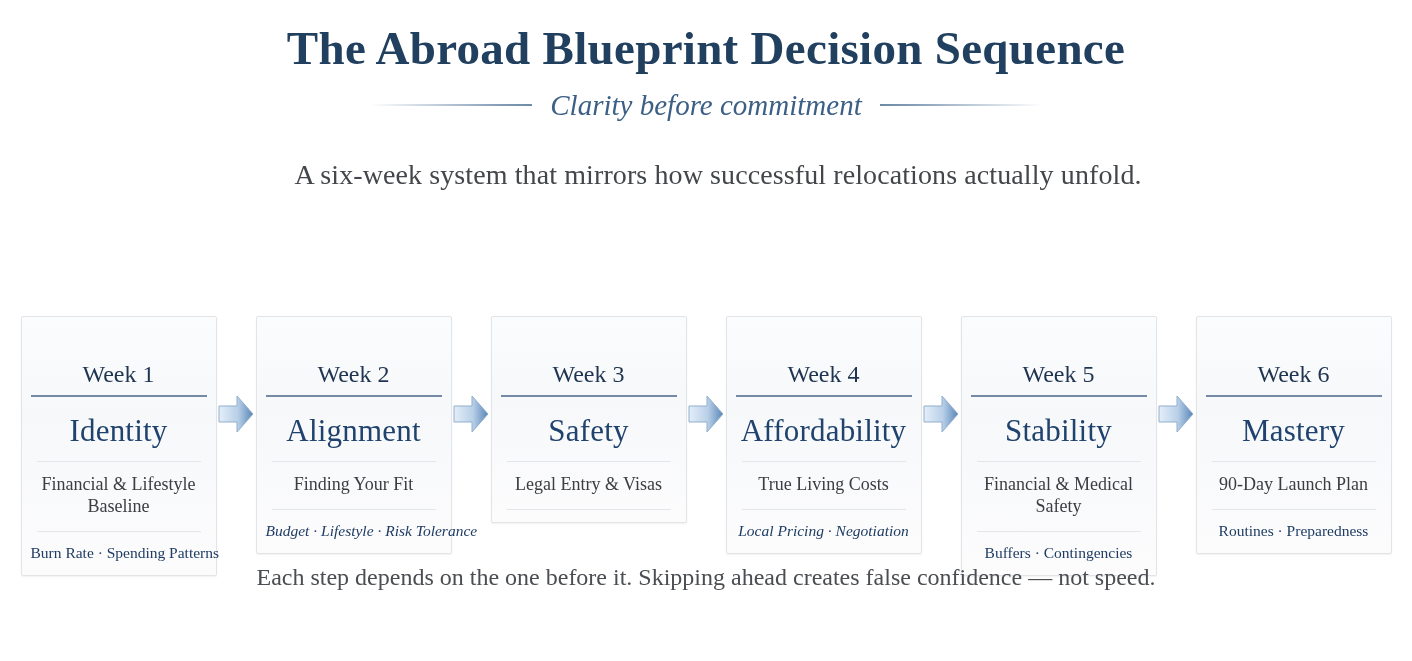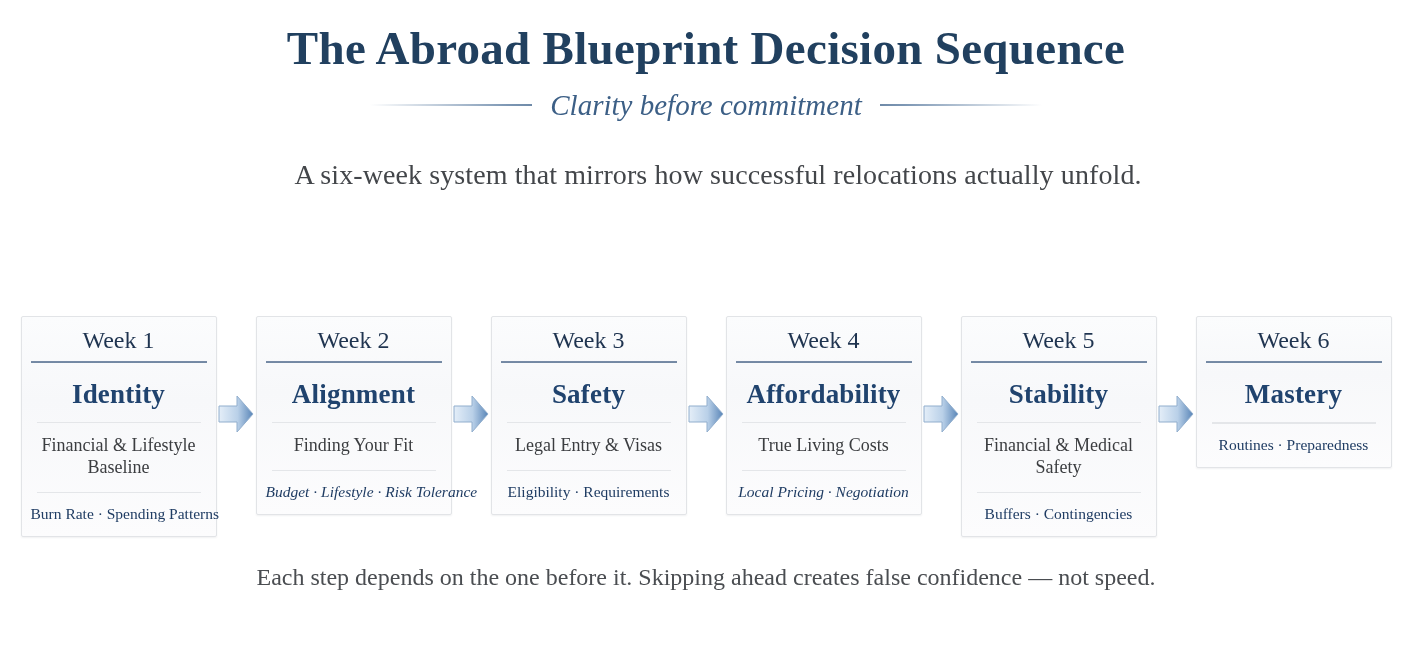--- a/index.html
+++ b/index.html
@@ -95,31 +95,32 @@
     box-shadow: 0 1px 2px rgba(40,55,75,0.07);
     padding: 8px 9px 12px 9px;
     text-align: center;
   }
   .card-week {
     font-family: "Liberation Serif", "DejaVu Serif", serif;
     font-size: 24px;
     color: #1f3450;
     line-height: 1.25;
     padding-bottom: 6px;
+    margin-top: 34px;
   }
   .rule-strong {
     height: 2px;
     background: linear-gradient(to bottom, #8d9fb6 0%, #5c7392 55%, #8fa3b9 100%);
     border: 0;
     margin: 0 0 10px 0;
   }
   .card-title {
     font-family: "Liberation Serif", "DejaVu Serif", serif;
-    font-size: 27px;
-    font-weight: bold;
+    font-size: 31px;
+    font-weight: normal;
     color: #20436e;
     line-height: 1.2;
     padding: 5px 0 12px 0;
     letter-spacing: 0.2px;
   }
   .rule-faint {
     height: 1px;
     background: #e4e6e9;
     border: 0;
     margin: 0 6px;
@@ -233,21 +234,20 @@
       </svg>
     </div>
 
     <div class="card">
       <div class="card-week">Week 3</div>
       <hr class="rule-strong">
       <div class="card-title">Safety</div>
       <hr class="rule-faint">
       <div class="card-desc">Legal Entry &amp; Visas</div>
       <hr class="rule-faint">
-      <div class="card-tags">Eligibility · Requirements</div>
     </div>
 
     <div class="arrow">
       <svg width="36" height="44" viewBox="0 0 36 44">
         <defs>
           <linearGradient id="ag3" x1="0" y1="0" x2="1" y2="0">
             <stop offset="0%" stop-color="#e4eef8"></stop>
             <stop offset="55%" stop-color="#b9d0e8"></stop>
             <stop offset="100%" stop-color="#5a86b8"></stop>
           </linearGradient>
@@ -300,20 +300,21 @@
         </defs>
         <path d="M1 14 L19 14 L19 4 L35 22 L19 40 L19 30 L1 30 Z" fill="url(#ag5)" stroke="#91aecd" stroke-width="1"></path>
       </svg>
     </div>
 
     <div class="card">
       <div class="card-week">Week 6</div>
       <hr class="rule-strong">
       <div class="card-title">Mastery</div>
       <hr class="rule-faint">
+      <div class="card-desc">90-Day Launch Plan</div>
       <hr class="rule-faint">
       <div class="card-tags">Routines · Preparedness</div>
     </div>
 
   </div>
 
   <div class="footer">Each step depends on the one before it. Skipping ahead creates false confidence — not speed.</div>
 
 </div>
 

